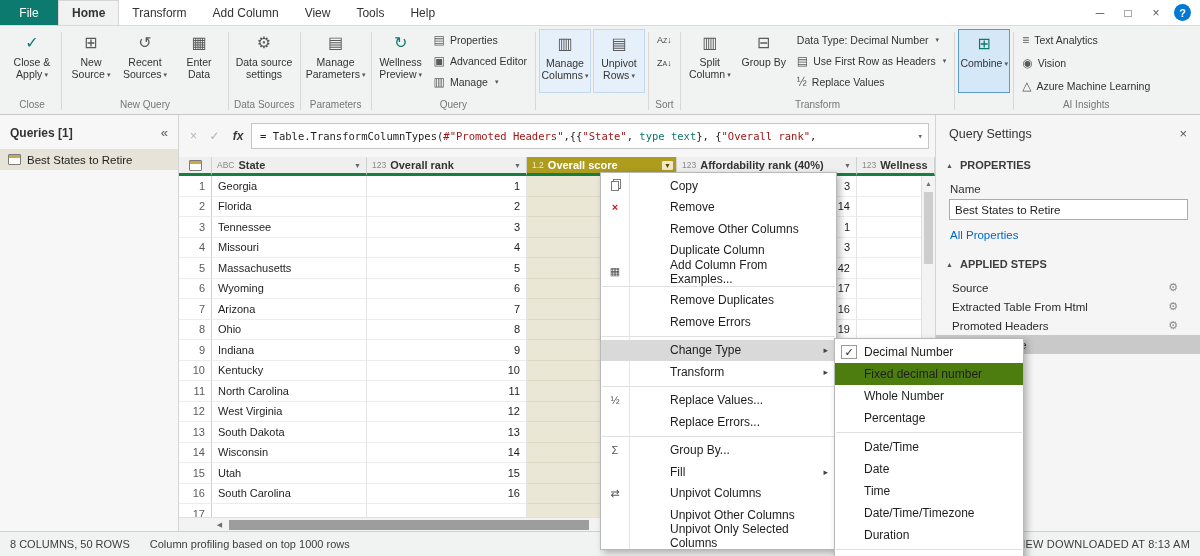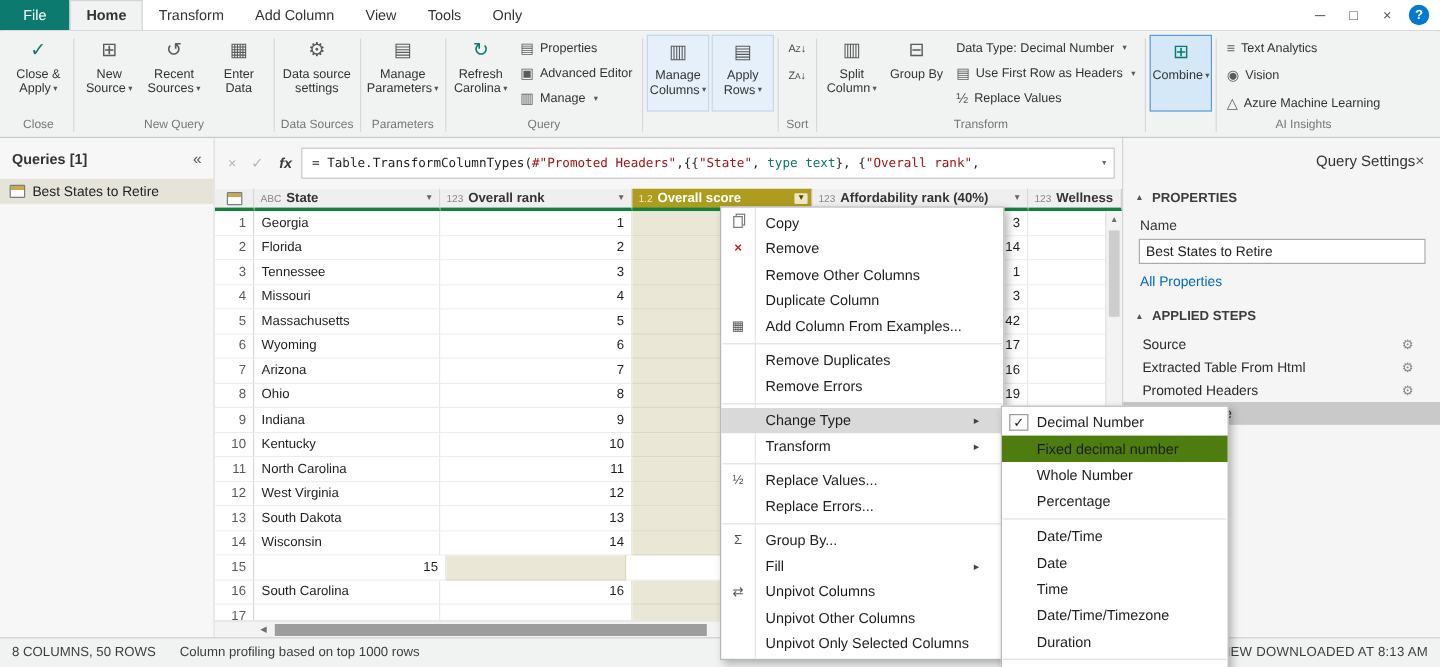--- a/index.html
+++ b/index.html
@@ -85,21 +85,21 @@
   .vscroll .up { height:15px; display:flex; align-items:center; justify-content:center; font-size:7px; color:#707070; }
   .vscroll .vthumb { position:absolute; top:16px; left:2px; right:2px; height:72px; background:#cdcdcd; }
   .hscroll { position:absolute; left:33px; right:14px; bottom:0; height:14px; background:#f3f3f3; border-top:1px solid #e0e0e0; display:flex; align-items:center; }
   .hscroll .left-btn { width:15px; text-align:center; font-size:7px; color:#707070; flex:none; }
   .hscroll .hthumb { height:10px; width:360px; background:#9d9d9d; margin-left:2px; }
   .hcorner { position:absolute; left:0; bottom:0; width:33px; height:14px; background:#f3f3f3; border-top:1px solid #e0e0e0; }
 
   
   .right-panel { position:absolute; right:0; top:115px; width:265px; bottom:25px; background:#f5f5f5;
     border-left:1px solid #d4d4d4; font-size:11.5px; }
-  .qs-header { display:flex; justify-content:flex-end; align-items:center; padding:11px 13px 13px; font-size:12.5px; color:#333; }
+  .qs-header { display:flex; justify-content:space-between; align-items:center; padding:11px 13px 13px; font-size:12.5px; color:#333; }
   .qs-close { color:#555; font-size:13px; }
   .section-h { display:flex; gap:7px; align-items:center; padding:5px 10px; font-weight:bold; font-size:11px; color:#3d3d3d; }
   .tri { font-size:7px; color:#555; }
   .name-label { padding:7px 14px 4px; color:#333; }
   .name-input { display:block; margin:0 13px; width:239px; height:21px; border:1px solid #ababab; font-size:11.5px;
     padding:0 5px; font-family:inherit; background:#fff; color:#222; }
   .all-props { color:#0066cc; padding:9px 14px 12px; font-size:11.5px; }
   .steps { margin-top:3px; }
   .step { display:flex; align-items:center; height:19px; padding:0 22px 0 16px; color:#2b2b2b;text-align:center; }
   .step .gear { margin-left:auto; color:#8a8a8a; font-size:11px; }
@@ -108,21 +108,21 @@
   
   .statusbar { position:absolute; left:0; bottom:0; width:1200px; height:25px; background:#f1f2f2; border-top:1px solid #d0d0d0;
     display:flex; align-items:center; font-size:11px; color:#3d3d3d; padding:0 10px; }
   .sb-profiling { margin-left:20px; }
   .sb-right { margin-left:auto; letter-spacing:.2px; }
 
   
   .context-menu { position:absolute; left:600px; top:172px; width:237px; background:#fff; border:1px solid #b8b8b8;
     box-shadow:3px 3px 7px rgba(0,0,0,.28); padding:2px 0; z-index:20; }
   .context-menu::before { content:""; position:absolute; left:28px; top:0; bottom:0; width:1px; background:#e6e6e6; }
-  .menu-item { display:flex; align-items:center; height:21.5px; position:relative; font-size:12px; color:#1e1e1e; padding-right:20px; }
+  .menu-item { display:flex; align-items:center; height:21.5px; position:relative; font-size:12px; color:#1e1e1e; padding-right:8px;gap:32px; }
   .menu-item.hl { background:#d9d9d9; }
   .menu-item .mi { width:28px; flex:none; text-align:center; font-size:11px; color:#555; }
   .menu-item .g-remove { color:#c32222; font-weight:bold; }
   .g-copy { display:inline-block; width:8px; height:10px; border:1px solid #7a7a7a; background:#fff;
     box-shadow:2px -2px 0 -1px #fff, 2px -2px 0 0 #7a7a7a; margin-top:2px; }
   .menu-item .ml { padding-left:9px; }
   .menu-item .sub-arrow { margin-left:auto; font-size:9px; color:#444; }
   .menu-sep { height:1px; background:#e0e0e0; margin:3px 1px; }
 
   
@@ -137,21 +137,21 @@
 <body>
 
 <div class="titlebar">
   <button class="file-btn">File</button>
   <div class="tabs">
       <div class="tab active">Home</div>
       <div class="tab">Transform</div>
       <div class="tab">Add Column</div>
       <div class="tab">View</div>
       <div class="tab">Tools</div>
-      <div class="tab">Only</div>
+      <div class="tab">Help</div>
     </div>
   <div class="win-controls">
     <button class="win-btn">─</button>
     <button class="win-btn">□</button>
     <button class="win-btn">×</button>
     <button class="help-badge">?</button>
   </div>
 </div>
 
 <div class="ribbon">
@@ -205,21 +205,21 @@
       </button>
     </div>
     <div class="rgroup-label">Parameters</div>
   </div>
   <div class="rsep"></div>
 
   <div class="rgroup">
     <div class="rgroup-content">
       <button class="rbtn big">
         <span class="ri teal">↻</span>
-        <span><span>Refresh Carolina</span><span class="caret">▾</span></span>
+        <span><span>Wellness Preview</span><span class="caret">▾</span></span>
       </button>
       <div class="rstack">
         <button class="rbtn small">
           <span class="ri s">▤</span>
             <span>Properties</span>
         </button>
         <button class="rbtn small">
           <span class="ri s">▣</span>
             <span>Advanced Editor</span>
         </button>
@@ -235,21 +235,21 @@
   <div class="rsep"></div>
 
   <div class="rgroup">
     <div class="rgroup-content">
       <button class="rbtn big chrome">
         <span class="ri">▥</span>
         <span><span>Manage Columns</span><span class="caret">▾</span></span>
       </button>
       <button class="rbtn big chrome">
         <span class="ri">▤</span>
-        <span><span>Apply Rows</span><span class="caret">▾</span></span>
+        <span><span>Unpivot Rows</span><span class="caret">▾</span></span>
       </button>
     </div>
     <div class="rgroup-label"></div>
   </div>
   <div class="rsep"></div>
 
   <div class="rgroup">
     <div class="rgroup-content rstack">
       <button class="rbtn small">
         <span class="sort-ic">A<span class="sort-sub">Z</span>↓</span>
@@ -484,20 +484,21 @@
         <div class="tr">
           <div class="td rownum">14</div>
           <div class="td w1">Wisconsin</div>
           <div class="td w2 num">14</div>
           <div class="td w3 score"></div>
           <div class="td w4 num"></div>
           <div class="td w5"></div>
         </div>
         <div class="tr">
           <div class="td rownum">15</div>
+          <div class="td w1">Utah</div>
           <div class="td w2 num">15</div>
           <div class="td w3 score"></div>
           <div class="td w4 num"></div>
           <div class="td w5"></div>
         </div>
         <div class="tr">
           <div class="td rownum">16</div>
           <div class="td w1">South Carolina</div>
           <div class="td w2 num">16</div>
           <div class="td w3 score"></div>

